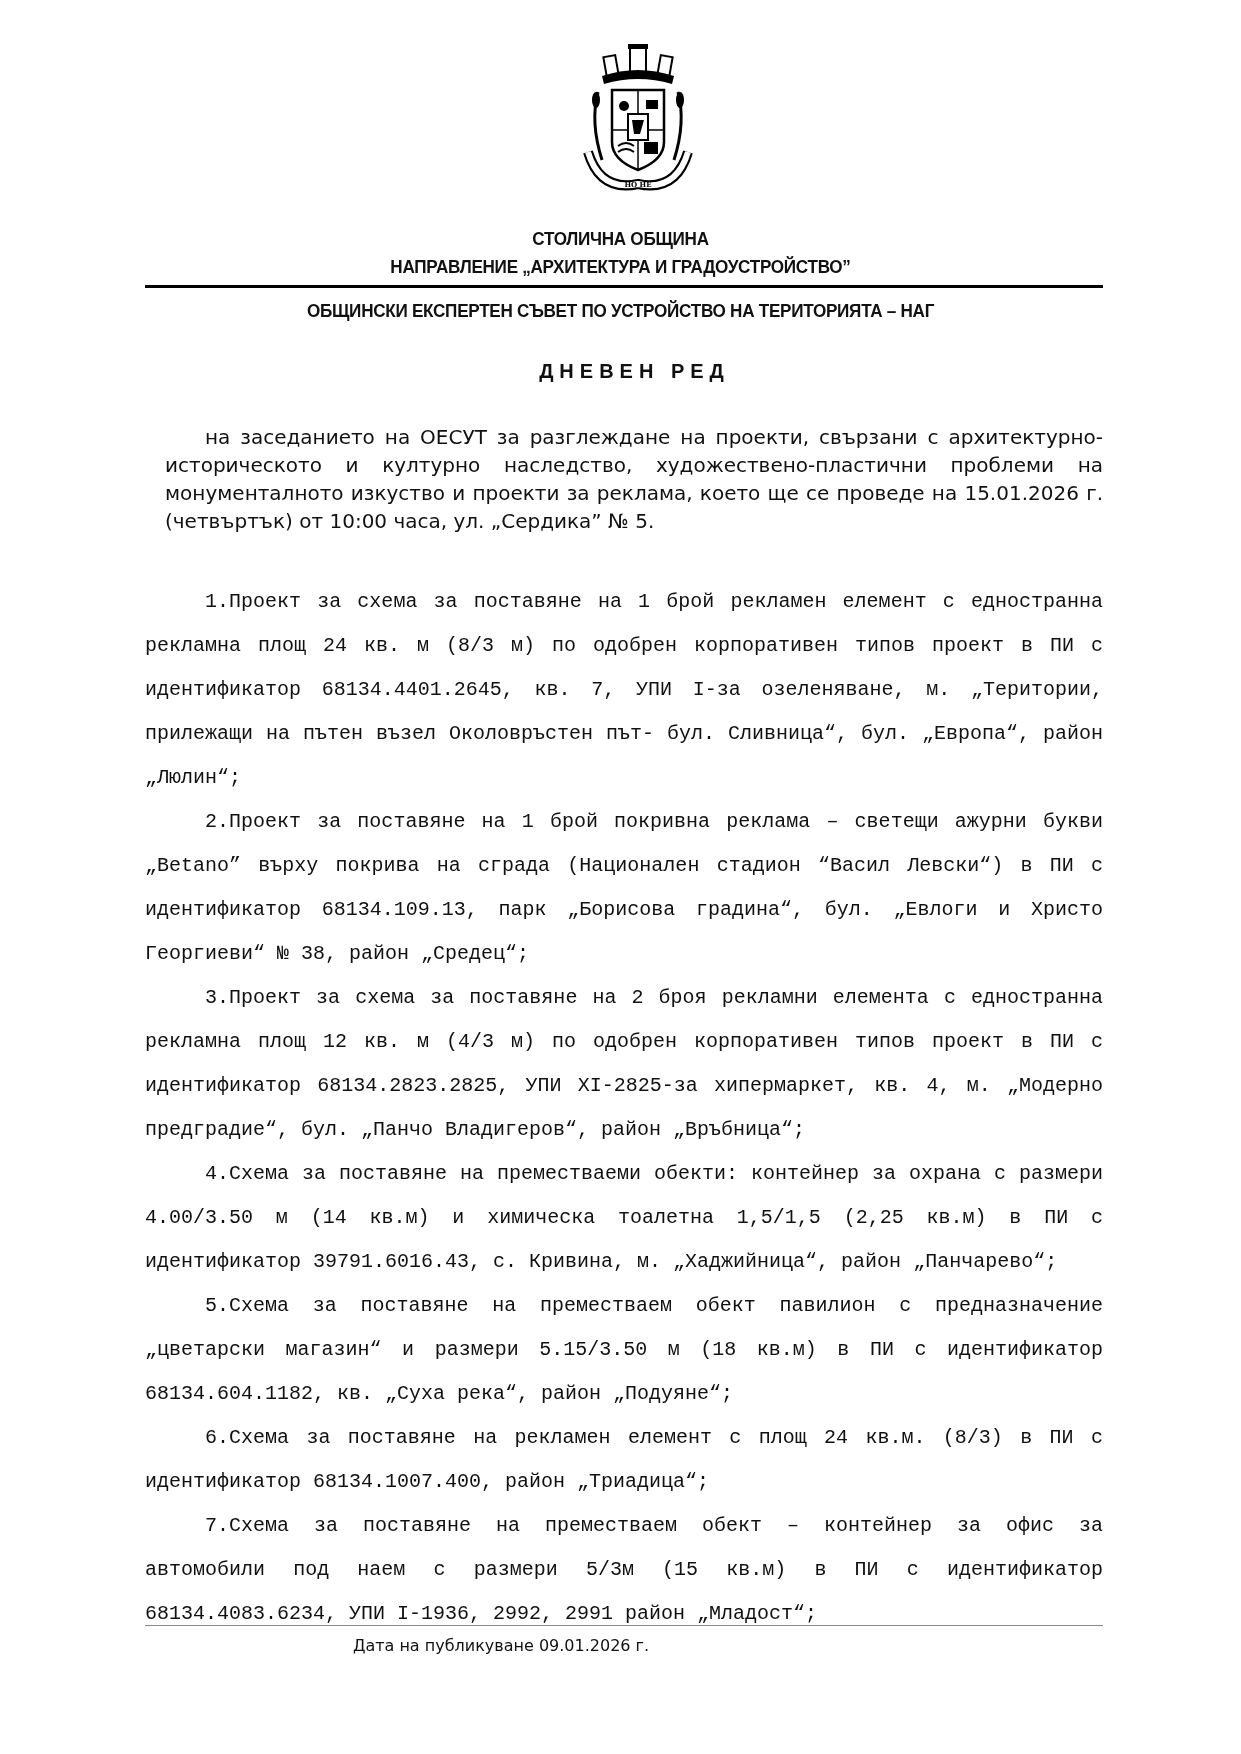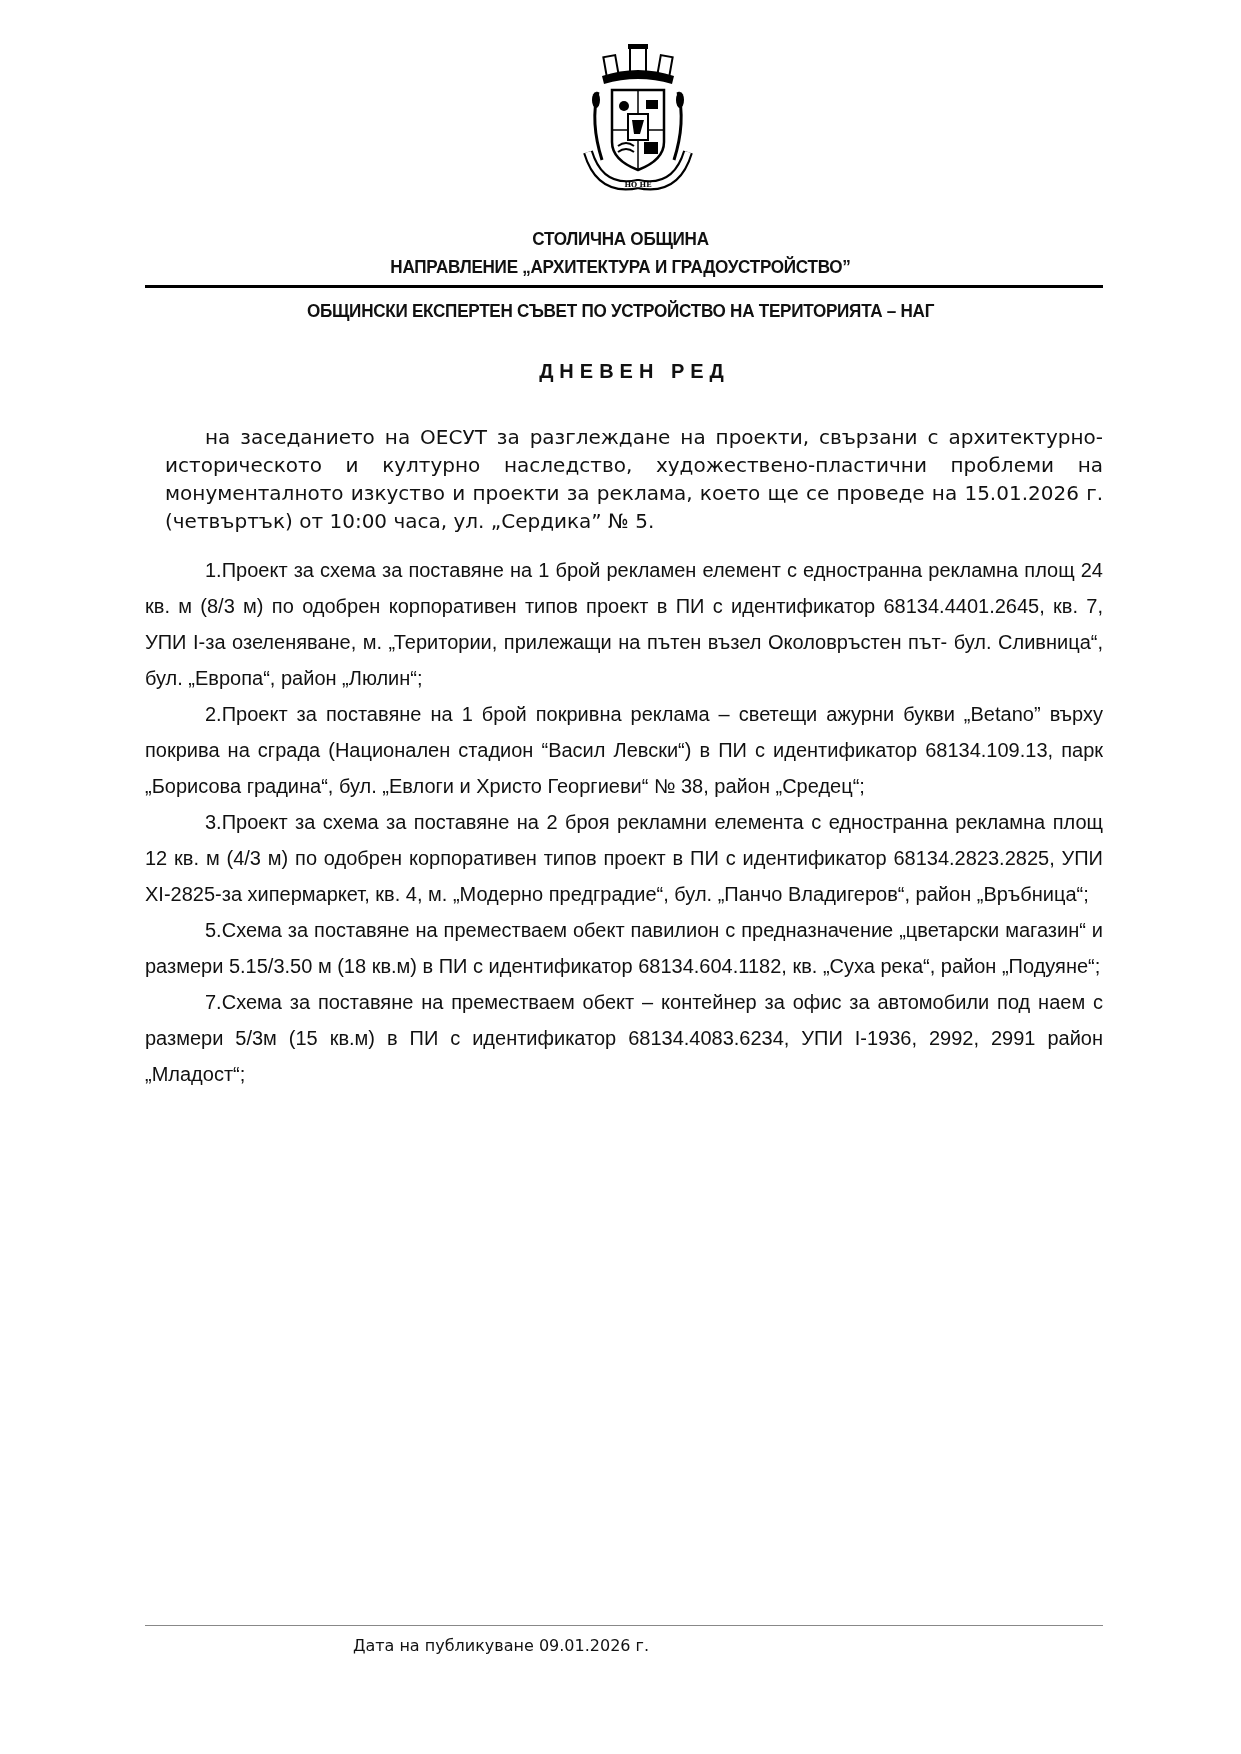--- a/index.html
+++ b/index.html
@@ -4,21 +4,21 @@
 <style>
   html, body { margin: 0; padding: 0; background: #ffffff; }
   body { width: 1241px; height: 1754px; position: relative; overflow: hidden; color: #111; font-family: "Liberation Sans", sans-serif; }
   .crest { position: absolute; left: 580px; top: 42px; width: 116px; height: 150px; }
   .org1 { position: absolute; top: 228px; left: 0; width: 1241px; text-align: center; font-family: "Liberation Sans", sans-serif; font-weight: bold; font-size: 19px; letter-spacing: -0.3px; transform: scaleX(0.9); }
   .org2 { position: absolute; top: 256px; left: 0; width: 1241px; text-align: center; font-family: "Liberation Sans", sans-serif; font-weight: bold; font-size: 19px; letter-spacing: -0.3px; transform: scaleX(0.9); }
   .rule-top { position: absolute; top: 285px; left: 145px; width: 958px; height: 3px; background: #000; }
   .council { position: absolute; top: 300px; left: 0; width: 1241px; text-align: center; font-family: "Liberation Sans", sans-serif; font-weight: bold; font-size: 19px; letter-spacing: -0.3px; transform: scaleX(0.9); }
   .agenda-title { position: absolute; top: 360px; left: 14px; width: 1241px; text-align: center; font-family: "Liberation Sans", sans-serif; font-weight: bold; font-size: 20px; letter-spacing: 6px; }
   .intro { position: absolute; top: 410px; left: 165px; width: 938px; font-size: 20px; line-height: 28px; text-align: justify; text-indent: 40px; font-family: "DejaVu Sans", sans-serif; transform-origin: left top; margin-top: 13px; }
-  .items { position: absolute; top: 552px; left: 145px; width: 958px; font-family: Liberation Sans, sans-serif; font-size: 20px; line-height: 36px; }
+  .items { position: absolute; top: 580px; left: 145px; width: 958px; font-family: Liberation Mono, monospace; font-size: 20px; line-height: 44px; }
   .item { text-align: justify; text-indent: 30px; margin: 0; }
   .item .num { display: inline-block; min-width: 44px; }
   .rule-bottom { position: absolute; top: 1625px; left: 145px; width: 958px; height: 1px; background: #888; }
   .footer { position: absolute; top: 1636px; left: 0; width: 1002px; text-align: center; font-family: "DejaVu Sans", sans-serif; font-size: 16px; }
 </style>
 </head>
 <body>
 
 <div class="crest">
   <svg viewBox="0 0 116 150" width="116" height="150">
@@ -57,18 +57,20 @@
 <div class="council">ОБЩИНСКИ ЕКСПЕРТЕН СЪВЕТ ПО УСТРОЙСТВО НА ТЕРИТОРИЯТА – НАГ</div>
 
 <div class="agenda-title">ДНЕВЕН РЕД</div>
 
 <p class="intro">на заседанието на ОЕСУТ за разглеждане на проекти, свързани с архитектурно-историческото и културно наследство, художествено-пластични проблеми на монументалното изкуство и проекти за реклама, което ще се проведе на 15.01.2026 г. (четвъртък) от 10:00 часа, ул. „Сердика” № 5.</p>
 
 <div class="items">
   <p class="item"><span class="num">1.</span><span>Проект за схема за поставяне на 1 брой рекламен елемент с едностранна рекламна площ 24 кв. м (8/3 м) по одобрен корпоративен типов проект в ПИ с идентификатор 68134.4401.2645, кв. 7, УПИ I-за озеленяване, м. „Територии, прилежащи на пътен възел Околовръстен път- бул. Сливница“, бул. „Европа“, район „Люлин“;</span></p>
   <p class="item"><span class="num">2.</span><span>Проект за поставяне на 1 брой покривна реклама – светещи ажурни букви „Betano” върху покрива на сграда (Национален стадион “Васил Левски“) в ПИ с идентификатор 68134.109.13, парк „Борисова градина“, бул. „Евлоги и Христо Георгиеви“ № 38, район „Средец“;</span></p>
   <p class="item"><span class="num">3.</span><span>Проект за схема за поставяне на 2 броя рекламни елемента с едностранна рекламна площ 12 кв. м (4/3 м) по одобрен корпоративен типов проект в ПИ с идентификатор 68134.2823.2825, УПИ XI-2825-за хипермаркет, кв. 4, м. „Модерно предградие“, бул. „Панчо Владигеров“, район „Връбница“;</span></p>
+  <p class="item"><span class="num">4.</span><span>Схема за поставяне на преместваеми обекти: контейнер за охрана с размери 4.00/3.50 м (14 кв.м) и химическа тоалетна 1,5/1,5 (2,25 кв.м) в ПИ с идентификатор 39791.6016.43, с. Кривина, м. „Хаджийница“, район „Панчарево“;</span></p>
   <p class="item"><span class="num">5.</span><span>Схема за поставяне на преместваем обект павилион с предназначение „цветарски магазин“ и размери 5.15/3.50 м (18 кв.м) в ПИ с идентификатор 68134.604.1182, кв. „Суха река“, район „Подуяне“;</span></p>
+  <p class="item"><span class="num">6.</span><span>Схема за поставяне на рекламен елемент с площ 24 кв.м. (8/3) в ПИ с идентификатор 68134.1007.400, район „Триадица“;</span></p>
   <p class="item"><span class="num">7.</span><span>Схема за поставяне на преместваем обект – контейнер за офис за автомобили под наем  с размери 5/3м (15 кв.м) в ПИ с идентификатор 68134.4083.6234, УПИ I-1936, 2992, 2991 район „Младост“;</span></p>
 </div>
 
 <div class="rule-bottom"></div>
 <div class="footer">Дата на публикуване 09.01.2026 г.</div>
 
 </body></html>

